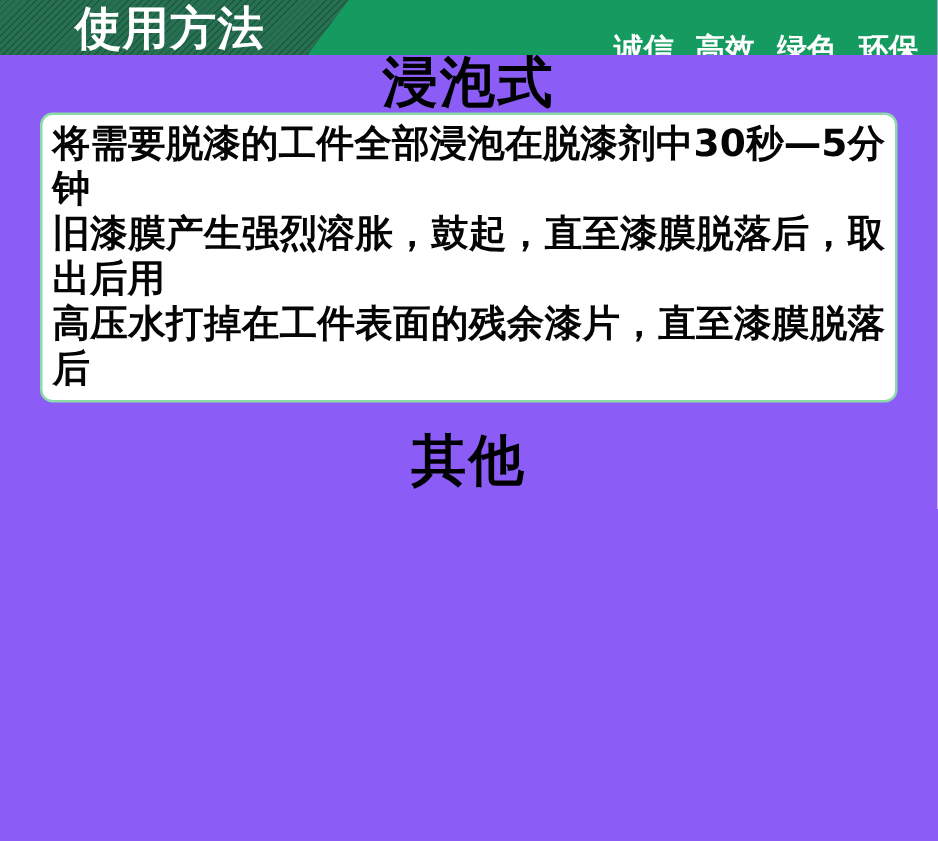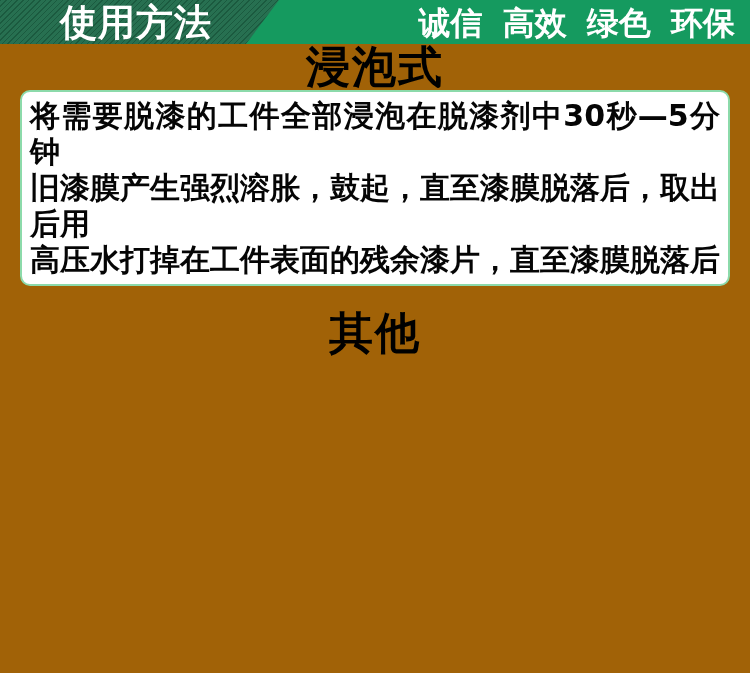--- a/index.html
+++ b/index.html
@@ -10,21 +10,21 @@
   body {
     width: 750px;
     height: 673px;
     font-family: "DejaVu Sans", "Liberation Sans", sans-serif;
     overflow: hidden;
   }
   .page {
     position: relative;
     width: 750px;
     height: 673px;
-    background: #a16207;
+    background: #8b5cf6;
   }
   
   .header {
     position: relative;
     width: 750px;
     height: 44px;
     background: #159a5f;
     overflow: hidden;
   }
   .header-left {
@@ -47,43 +47,43 @@
     line-height: 46px;
     font-size: 37px;
     font-weight: bold;
     color: #ffffff;
     letter-spacing: 1px;
     white-space: nowrap;
   }
   .header-slogan {
     position: absolute;
     right: 15px;
-    top: 0;
+    top: 16px;
     height: 44px;
     line-height: 47px;
-    font-size: 32px;
+    font-size: 24px;
     font-weight: bold;
     color: #ffffff;
     word-spacing: 9px;
     white-space: nowrap;
   }
   
   .section-heading {
     text-align: center;
     font-size: 44px;
     line-height: 46px;
     font-weight: bold;
     color: #000000;
     letter-spacing: 2px;
   }
   .heading-1 { }
   .heading-2 { margin-top: 30px; }
   .heading-3 { margin-top: 24px; }
   .instruction-box {
-    margin: 0 20px;
+    margin: 0 32px;
     border: 2px solid #8cdaaa;
     border-radius: 10px;
     padding: 6px 8px;
     background: #ffffff;
   }
   .instruction-line {
     font-size: 30px;
     line-height: 36px;
     font-weight: bold;
     color: #050505;

